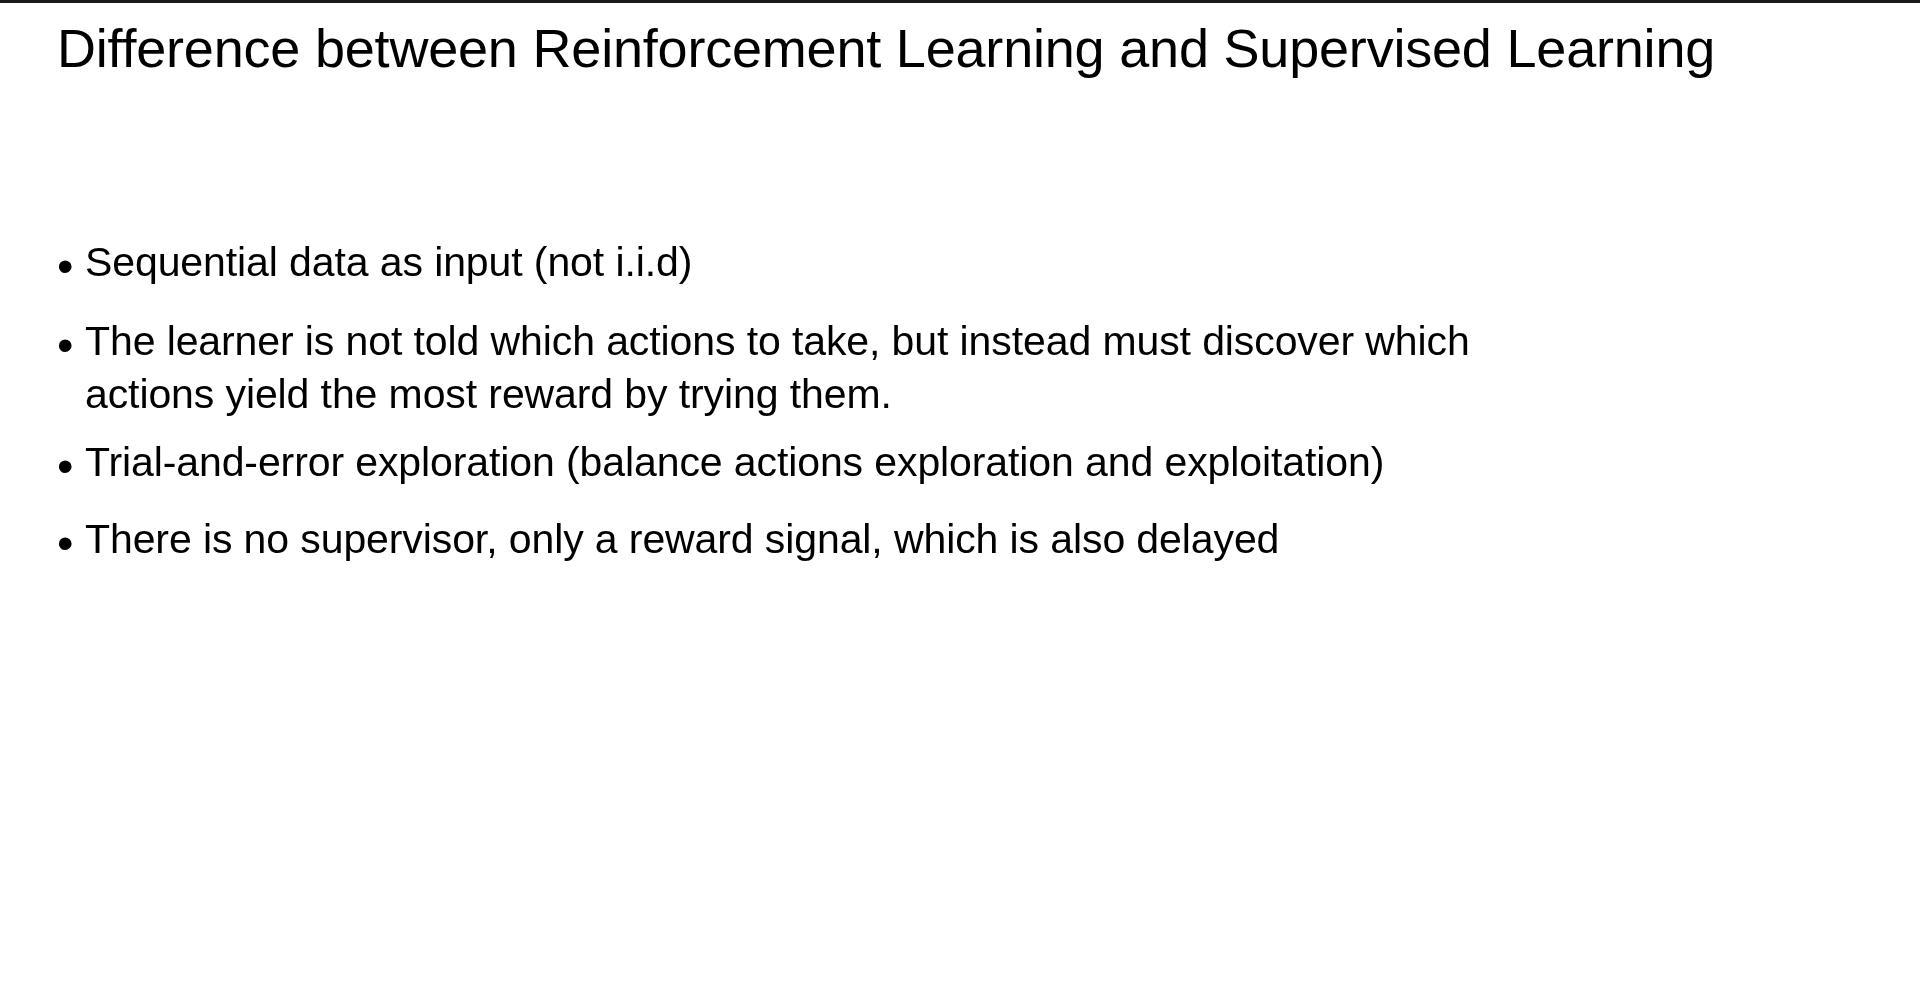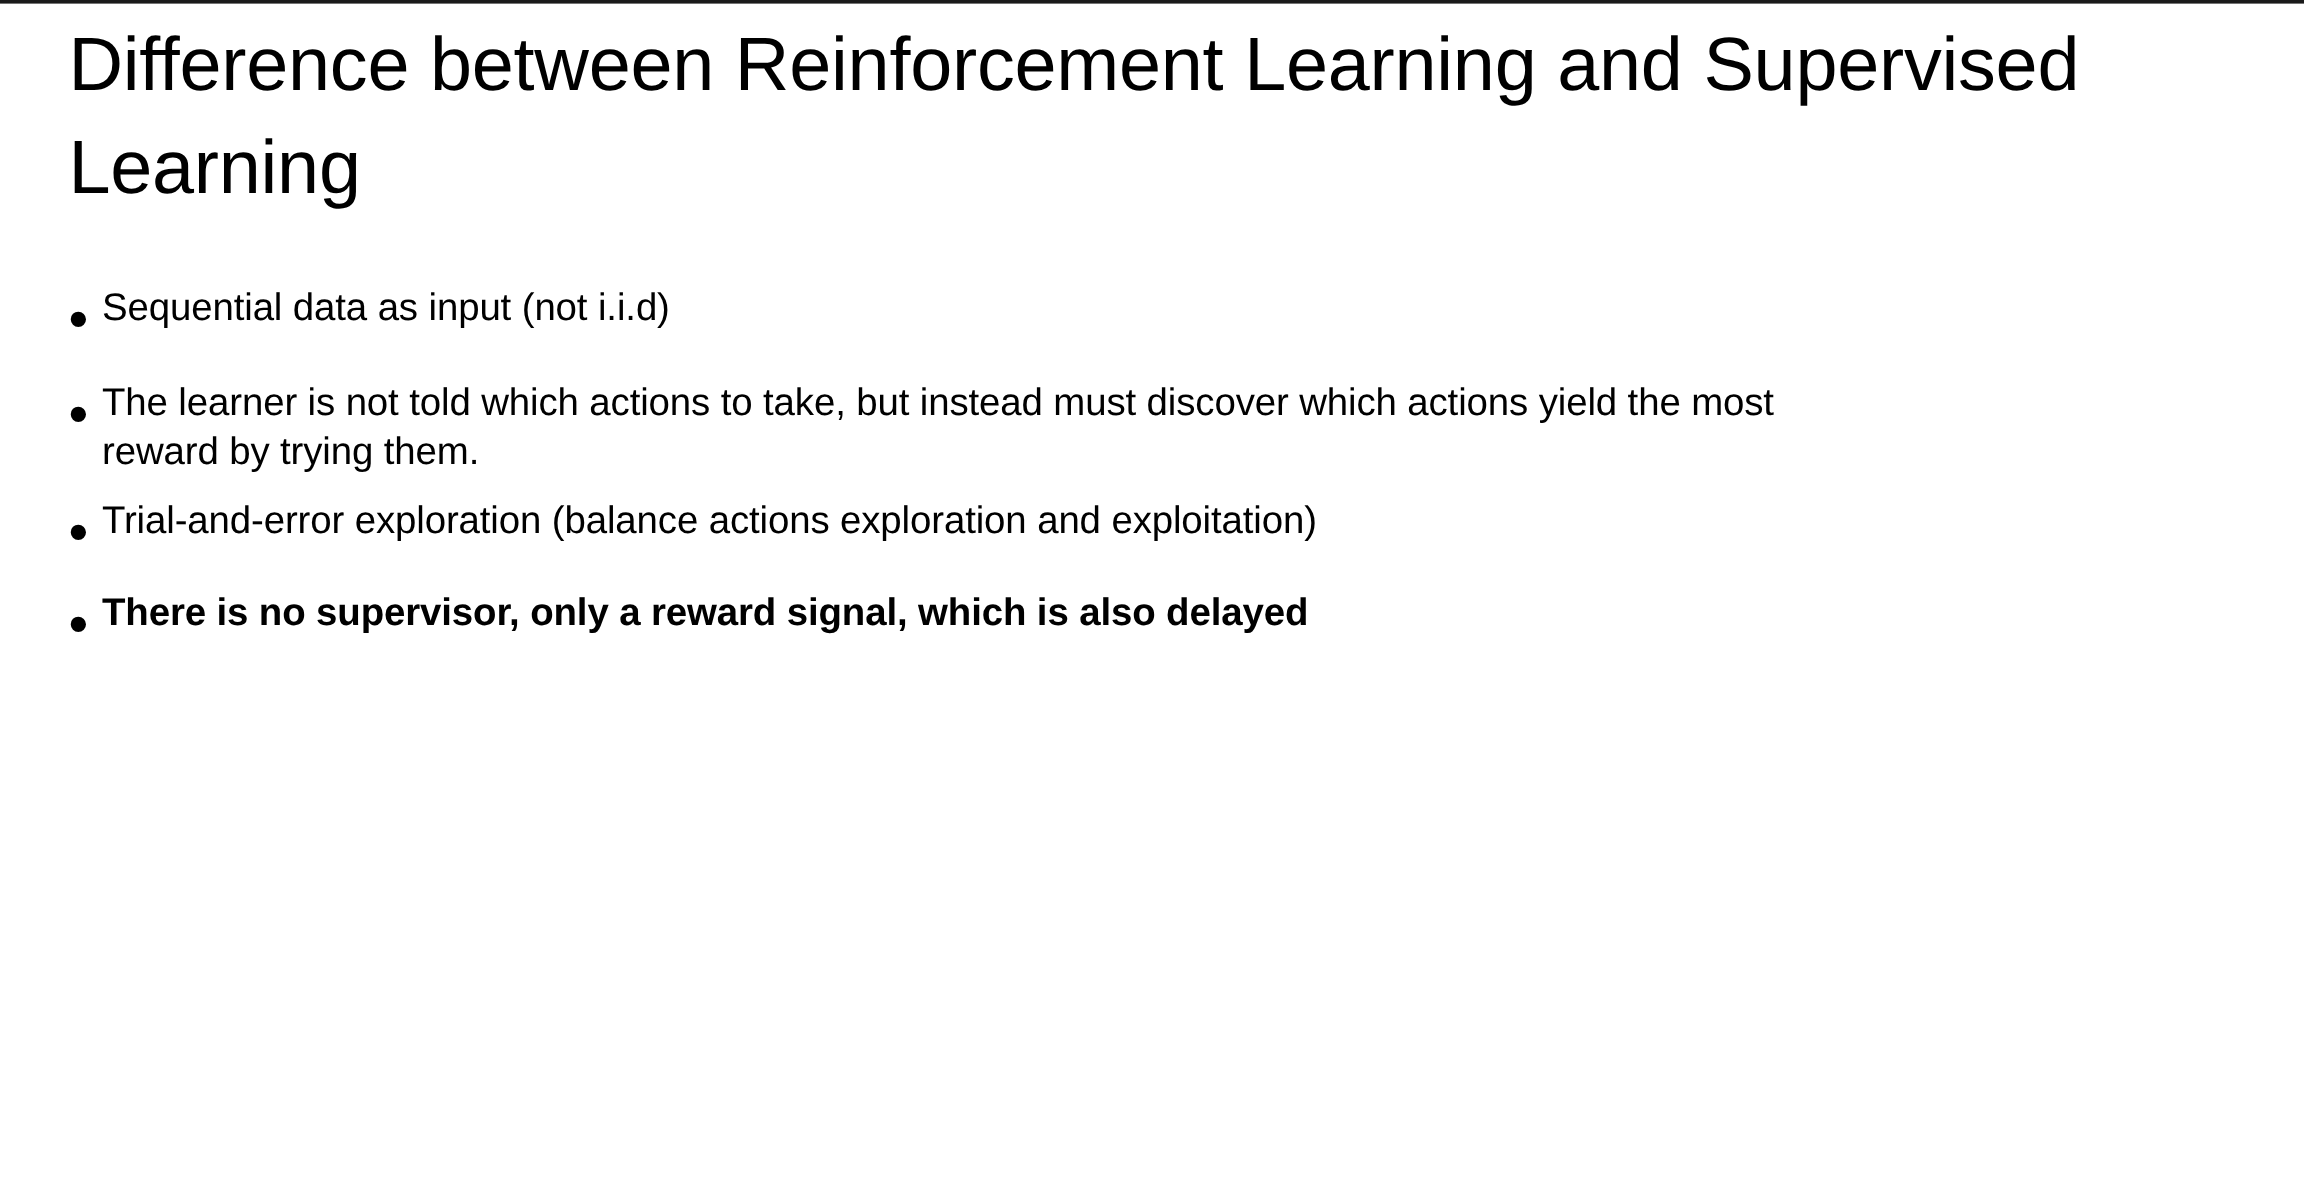--- a/index.html
+++ b/index.html
@@ -36,21 +36,21 @@
   #title-block {
     position: absolute;
     left: 57px;
     top: 12px;
     width: 1800px;
   }
 
   #slide-title {
     margin: 0;
     font-weight: 400;
-    font-size: 63px;
+    font-size: 54px;
     line-height: 1.36;
     letter-spacing: -0.2px;
     color: #000000;
     font-family: "Liberation Sans", "DejaVu Sans", sans-serif;
     white-space: pre-line;
   }
 
   #body-block {
     position: absolute;
     left: 44px;
@@ -72,31 +72,31 @@
     line-height: 1.29;
     text-align: left;
     padding-left: 13px;
     box-sizing: border-box;
     color: #000000;
     user-select: none;
   }
 
   .bullet-text {
     flex: 1 1 auto;
-    font-size: 32px;
+    font-size: 41px;
     line-height: 1.29;
     color: #000000;
     font-family: "Liberation Sans", "DejaVu Sans", sans-serif;
     letter-spacing: -0.1px;
   }
 
   #bullet-1 .bullet-text { max-width: 1500px; }
   #bullet-2 .bullet-text { max-width: 1468px; }
   #bullet-3 .bullet-text { max-width: 1452px; }
-  #bullet-4 .bullet-text { max-width: 1340px; font-weight: bold; }
+  #bullet-4 .bullet-text { max-width: 1340px; }
 
   #bullet-1 { margin-bottom: 18px; }
   #bullet-2 { margin-bottom: 16px; }
   #bullet-3 { margin-bottom: 16px; }
 </style>
 </head>
 <body>
 
 <div id="slide">
 

